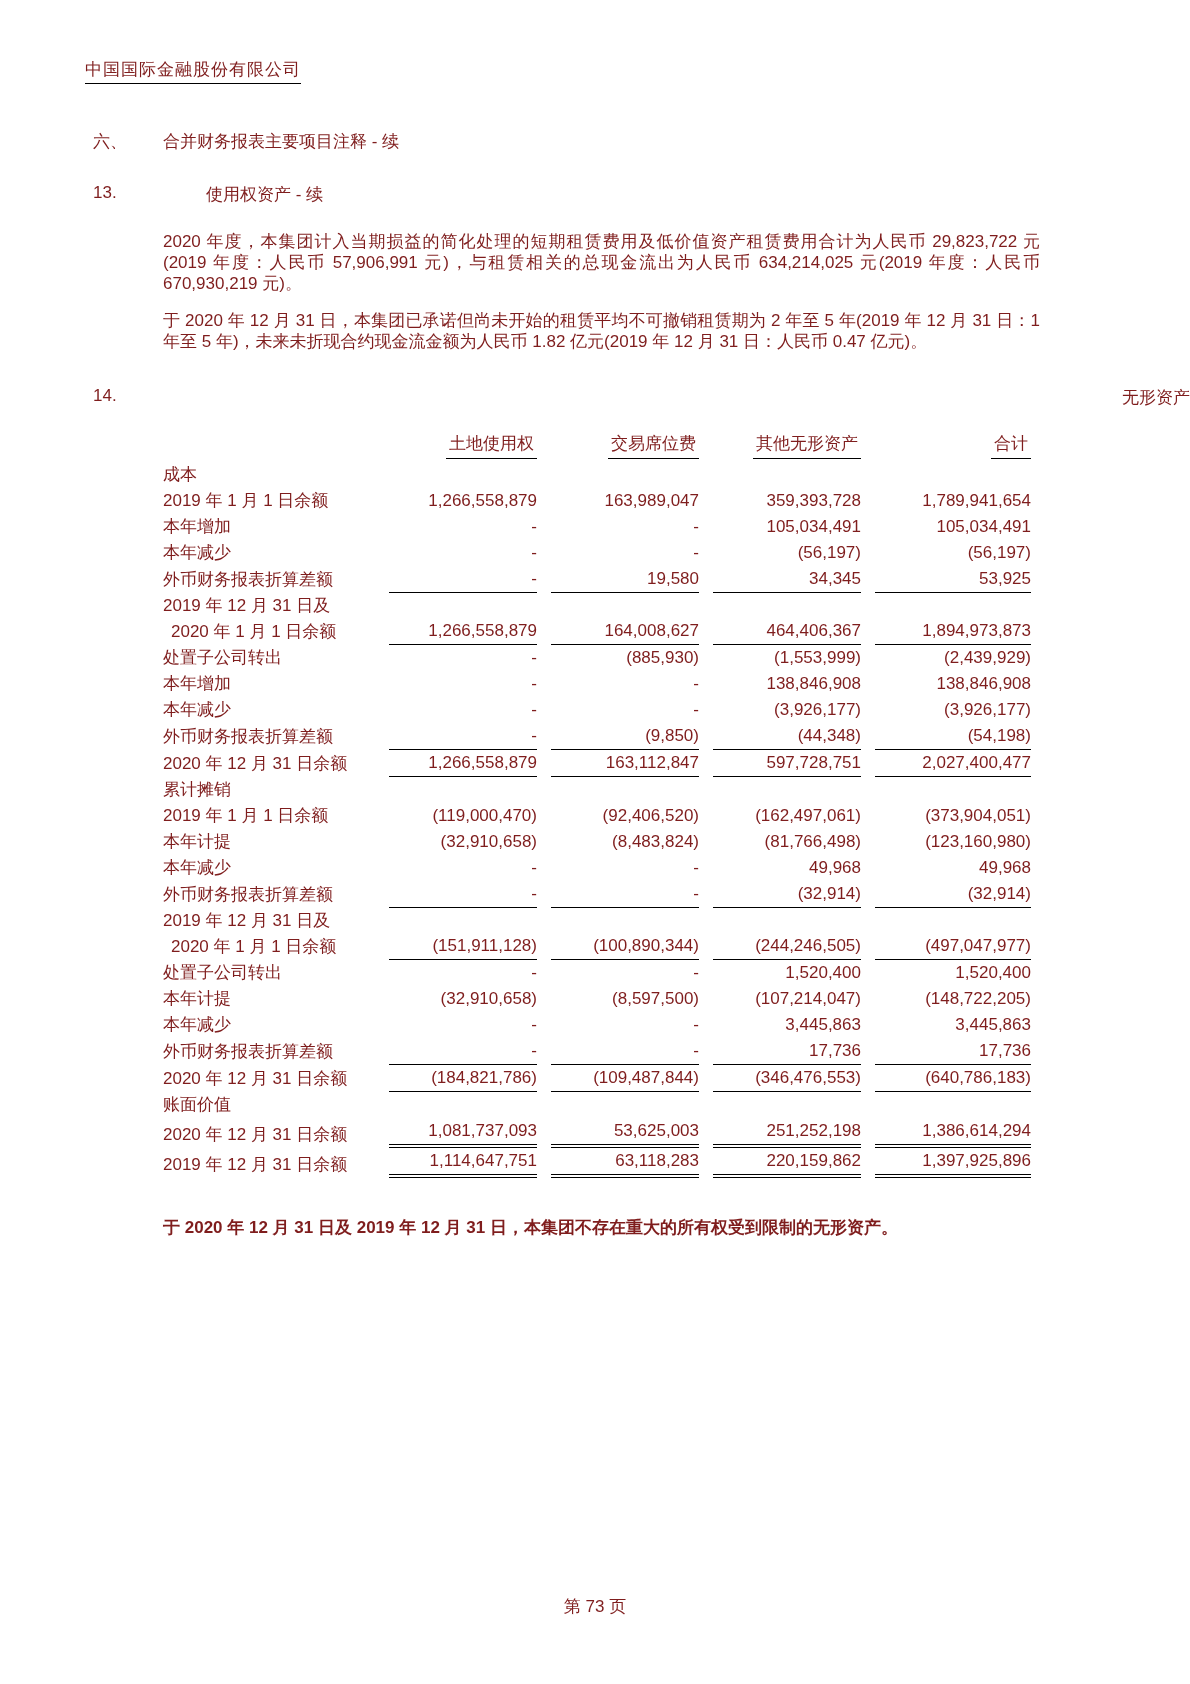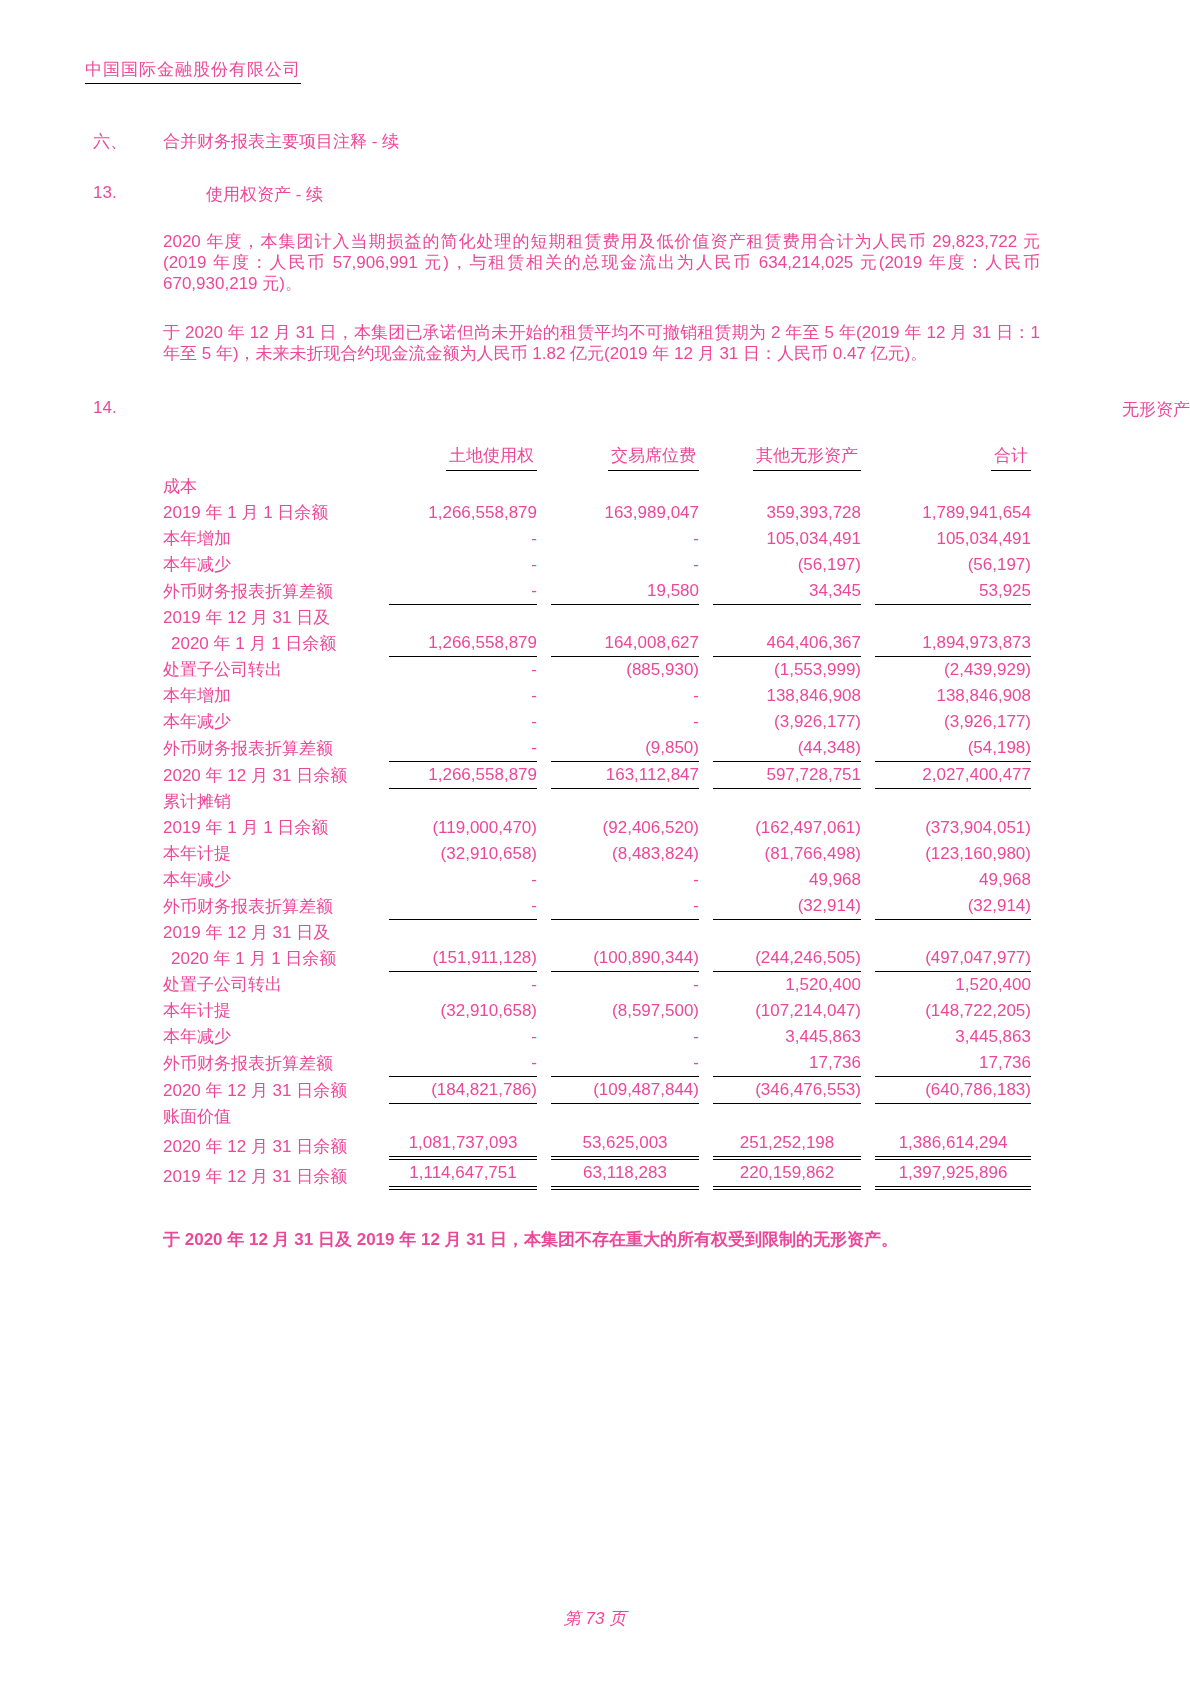--- a/index.html
+++ b/index.html
@@ -2,21 +2,21 @@
 <html><head>
 <meta charset="utf-8">
 <style>
   * { margin:0; padding:0; box-sizing:border-box; }
   html,body { background:#e8e8e8; }
   .page {
     position:relative;
     width:1190px; height:1684px;
     margin:0 auto;
     background:#ffffff;
-    color:#ec4899;
+    color:#7f1d1d;
     font-family:"Liberation Sans", "DejaVu Sans", sans-serif;
     font-size:17px;
     overflow:hidden;
   }
   .company {
     display:inline-block;
     margin:58px 0 0 85px;
     padding-bottom:2px;
     border-bottom:1.5px solid #000;
     letter-spacing:1px;
@@ -26,21 +26,21 @@
   .sec6 { margin-top:46px; }
   .note13 { margin-top:30px;gap:43px; }
   .note14 { margin-top:34px;justify-content:space-between; }
   .para {
     margin-left:163px;
     width:877px;
     text-align:justify;
     line-height:21px;
   }
   .para1 { margin-top:25px; }
-  .para2 { margin-top:28px; }
+  .para2 { margin-top:16px; }
   table.fin {
     margin-left:149px;
     margin-top:22px;
     border-collapse:separate;
     border-spacing:14px 0;
     table-layout:fixed;
   }
   table.fin col.c-label { width:212px; }
   table.fin col.c-num   { width:148px; }
   table.fin col.c-num4  { width:156px; }
@@ -55,35 +55,34 @@
   table.fin th .hdr {
     display:inline-block;
     border-bottom:1.5px solid #000;
     padding:0 3px 1px 3px;
   }
   td.sect { padding-top:18px; line-height:28px; }
   td.rlabel { padding-left:14px; }
   td.rlabel .l2 { padding-left:8px; }
   td.num { text-align:right; }
   td.u1 { border-bottom:1.5px solid #000; }
-  td.u2 { border-bottom:4px double #000;text-align:center; }
+  td.u2 { border-bottom:4px double #000; }
   .footnote {
     margin-left:163px;
     margin-top:36px;
     width:877px;
     text-align:justify;
     line-height:27px;
     font-weight:bold;
   }
   .pageno {
     position:absolute;
-    left:0; bottom:54px;
+    left:0; bottom:66px;
     width:100%;
     text-align:center;
-    font-style:italic;
   }
 </style>
 </head>
 <body>
 
 <div class="page">
 
   <div class="company">中国国际金融股份有限公司</div>
 
   <div class="hrow sec6">

